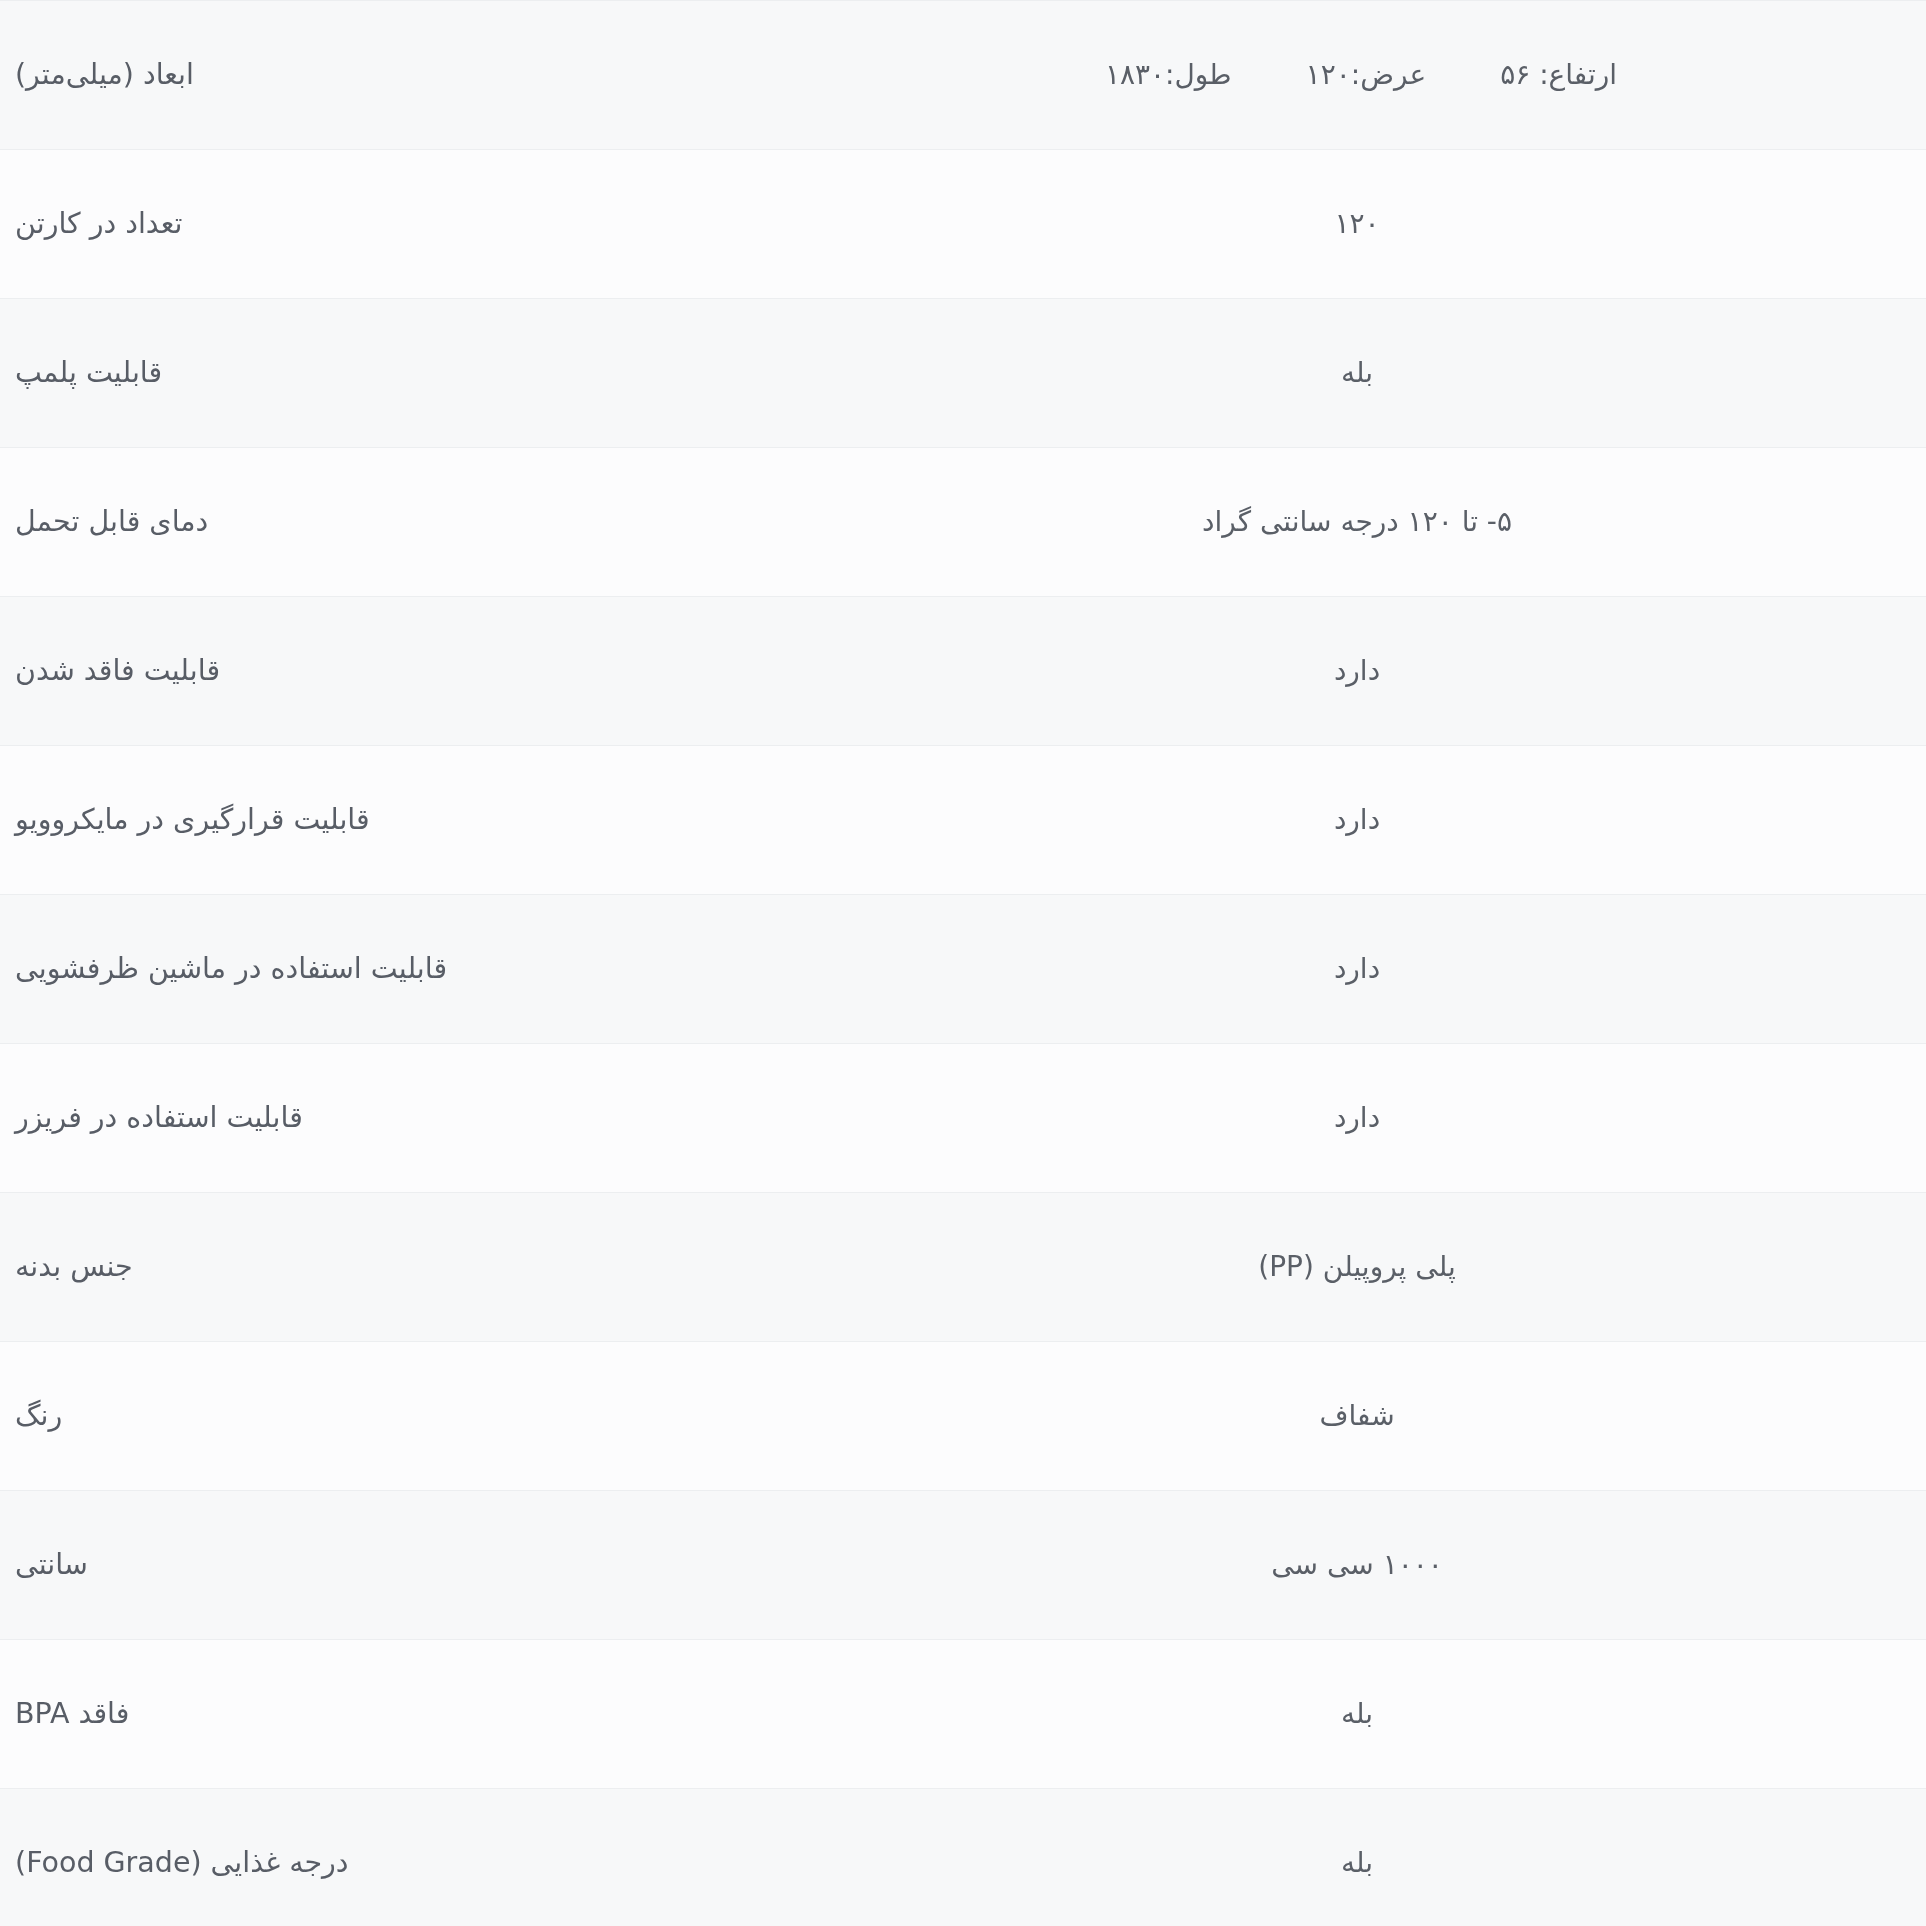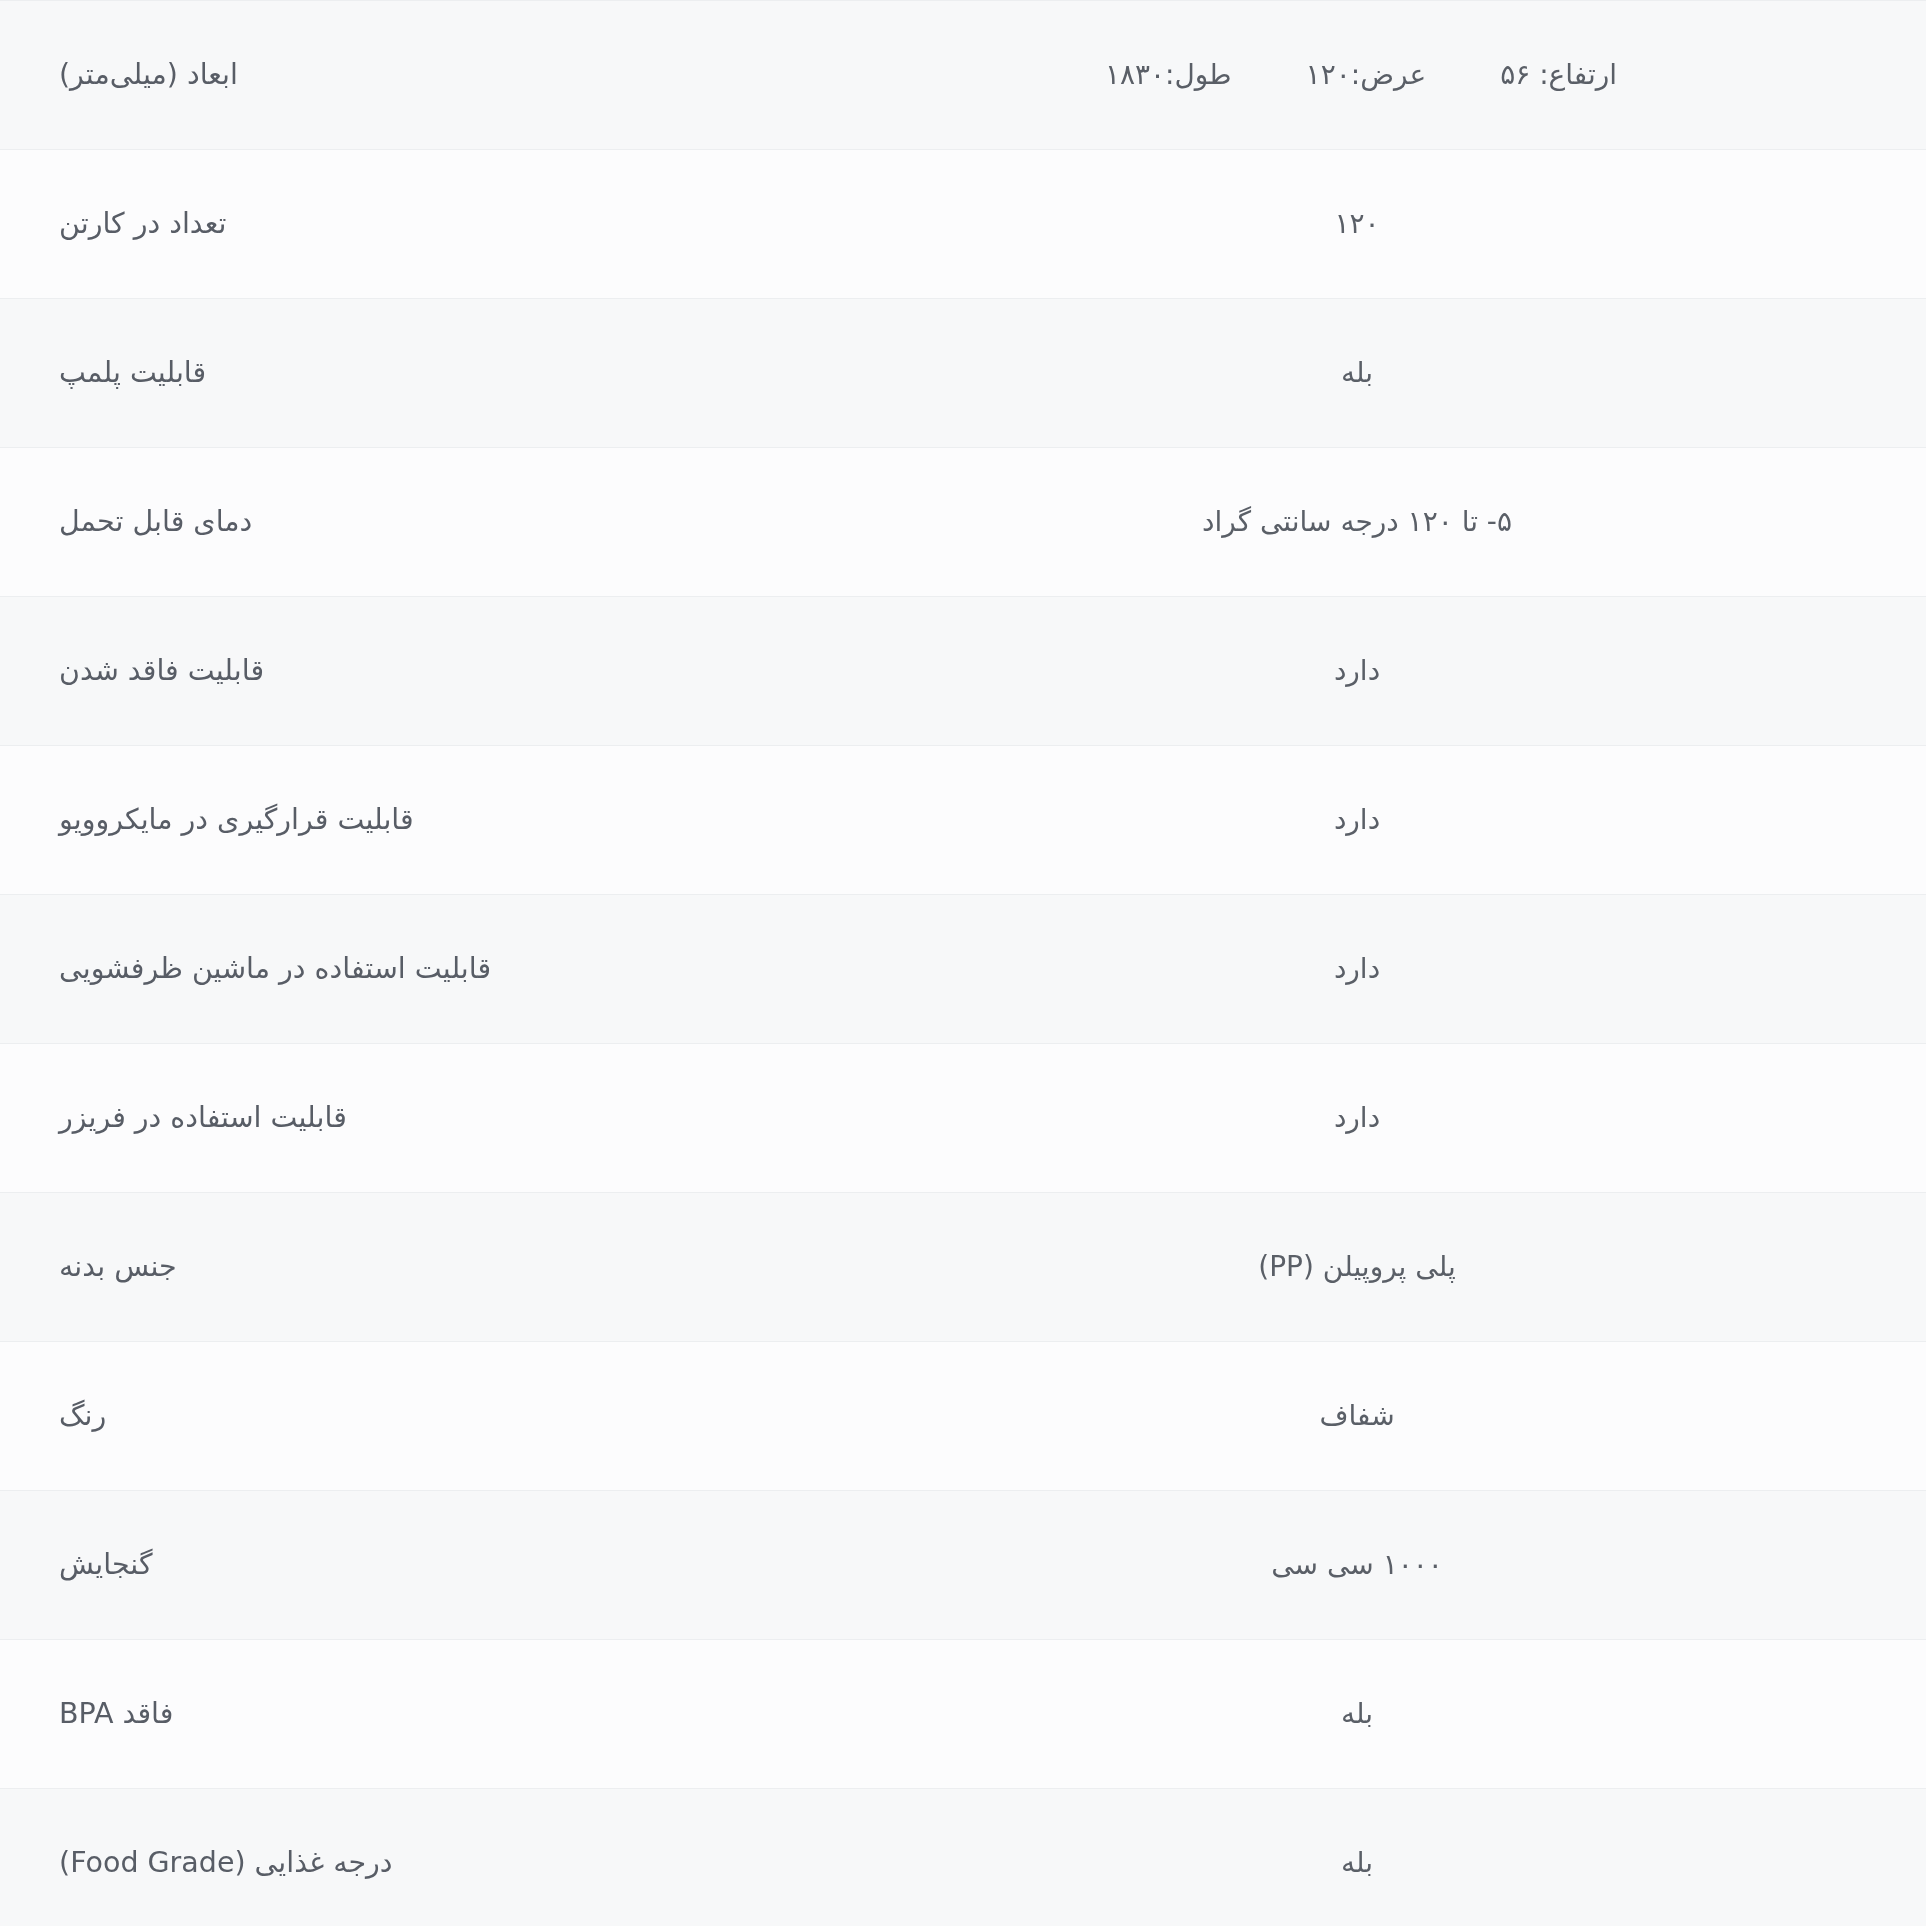--- a/index.html
+++ b/index.html
@@ -30,21 +30,21 @@
   .spec-table tr.even {
     background: #fcfcfd;
   }
   .spec-table td {
     padding: 0;
     vertical-align: middle;
   }
   td.label {
     width: 41%;
     text-align: left;
-    padding: 0 59px;
+    padding: 0 15px;
     font-size: 28.5px;
     line-height: 1.6;
     color: #585d66;
     height: 148px;
     letter-spacing: 0px;
   }
   td.value {
     width: 59%;
     text-align: left;
     padding: 0 37px 0 0;
@@ -174,21 +174,21 @@
       <td class="label">
         <span class="inner">رنگ</span>
       </td>
     </tr>
 
     <tr class="odd">
       <td class="value">
         <span class="inner">۱۰۰۰ سی سی</span>
       </td>
       <td class="label">
-        <span class="inner">گنجایش</span>
+        <span class="inner">سانتی</span>
       </td>
     </tr>
 
     <tr class="even">
       <td class="value">
         <span class="inner">بله</span>
       </td>
       <td class="label">
         <span class="inner">فاقد BPA</span>
       </td>

